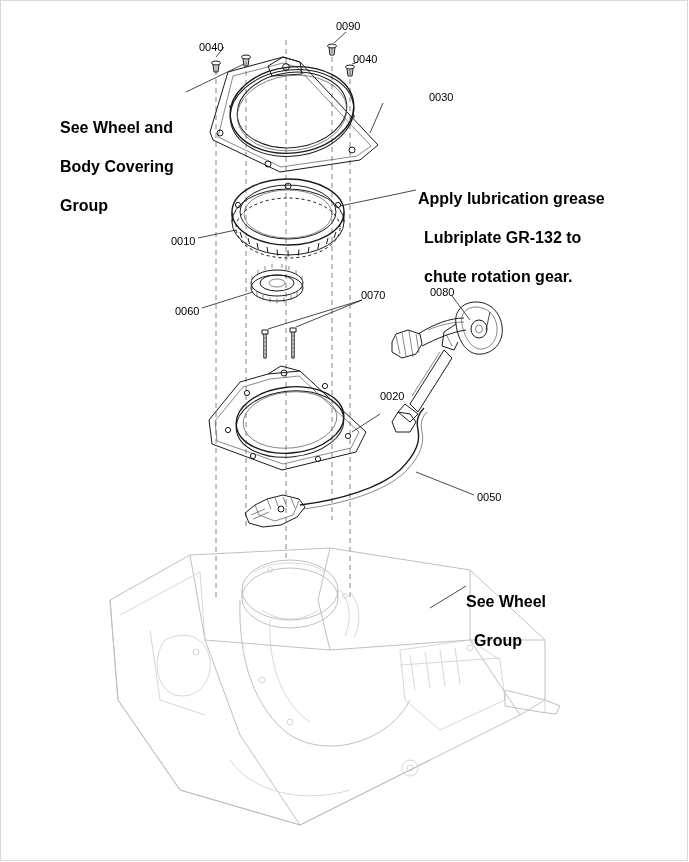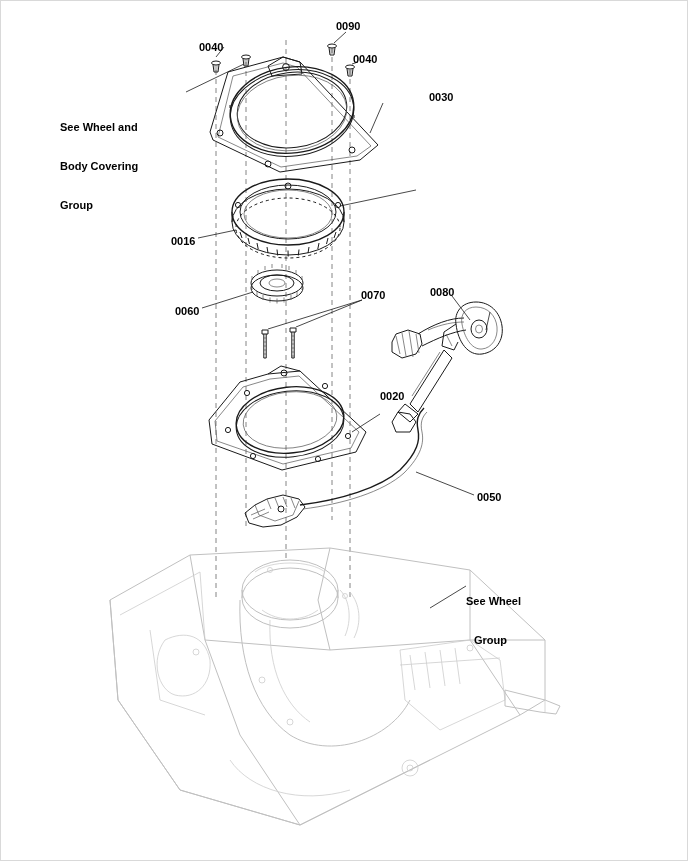--- a/index.html
+++ b/index.html
@@ -29,30 +29,30 @@
   svg.diagram {
     position: absolute;
     left: 0; top: 0;
     width: 689px;
     height: 862px;
   }
   .lbl {
     position: absolute;
     font-family: "Liberation Sans", sans-serif;
     font-size: 11px;
-    font-weight: bold;
+    font-weight: normal;
     color: #000000;
     line-height: 13px;
     white-space: pre;
     letter-spacing: 0px;
   }
   .note {
     position: absolute;
     font-family: "Liberation Sans", sans-serif;
-    font-size: 11px;
+    font-size: 16px;
     font-weight: bold;
     color: #000000;
     line-height: 13px;
     white-space: pre;
   }
 </style>
 </head>
 <body>
 
 <div id="page">
@@ -300,33 +300,38 @@
       <path class="lead" d="M474 495 L416 472"></path>
 
       <path class="lead" d="M466 586 L430 608"></path>
     </g>
   </svg>
 
   <div class="lbl" style="left:336px; top:20px;">0090</div>
   <div class="lbl" style="left:199px; top:41px;">0040</div>
   <div class="lbl" style="left:353px; top:53px;">0040</div>
   <div class="lbl" style="left:381px; top:91px;padding-left:48px;">0030</div>
-  <div class="lbl" style="left:171px; top:235px;">0016</div>
+  <div class="lbl" style="left:171px; top:235px;">0010</div>
   <div class="lbl" style="left:175px; top:305px;text-align:center;">0060</div>
   <div class="lbl" style="left:361px; top:289px;">0070</div>
   <div class="lbl" style="left:430px; top:286px;">0080</div>
   <div class="lbl" style="left:380px; top:390px;text-align:center;">0020</div>
   <div class="lbl" style="left:477px; top:491px;">0050</div>
 
   <div class="note center" style="left:60px; top:95px; width:140px;">
     <div>See Wheel and</div>
     <div>Body Covering</div>
     <div>Group</div>
   </div>
 
+  <div class="note" style="left:418px; top:166px; width:190px;">
+    <div>Apply lubrication grease</div>
+    <div style="padding-left:6px;">Lubriplate GR-132 to</div>
+    <div style="padding-left:6px;">chute rotation gear.</div>
+  </div>
 
 
   <div class="note" style="left:466px; top:569px; width:110px;">
     <div>See Wheel</div>
     <div style="padding-left:8px;">Group</div>
   </div>
 
 </div>
 
 </body></html>

